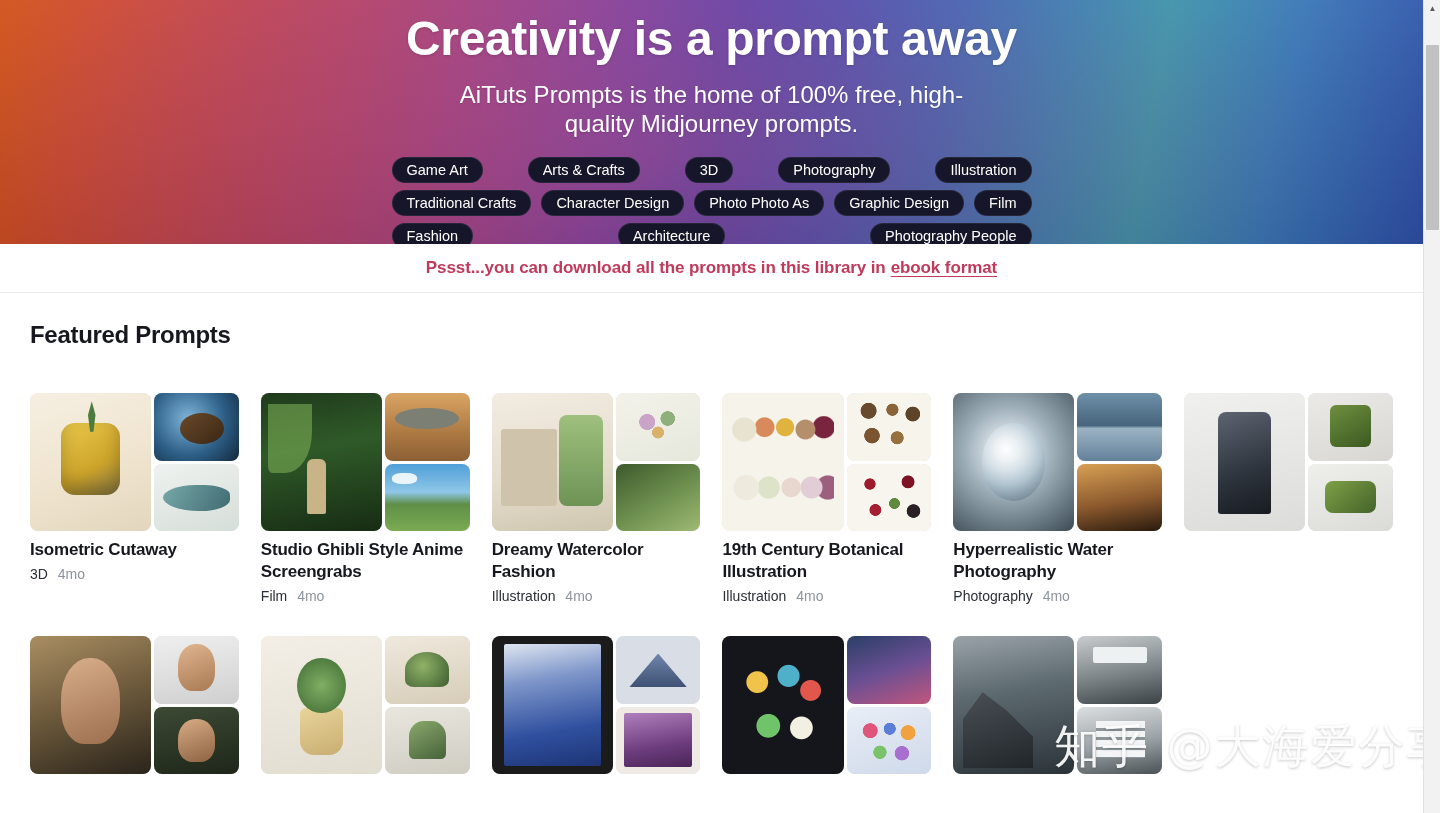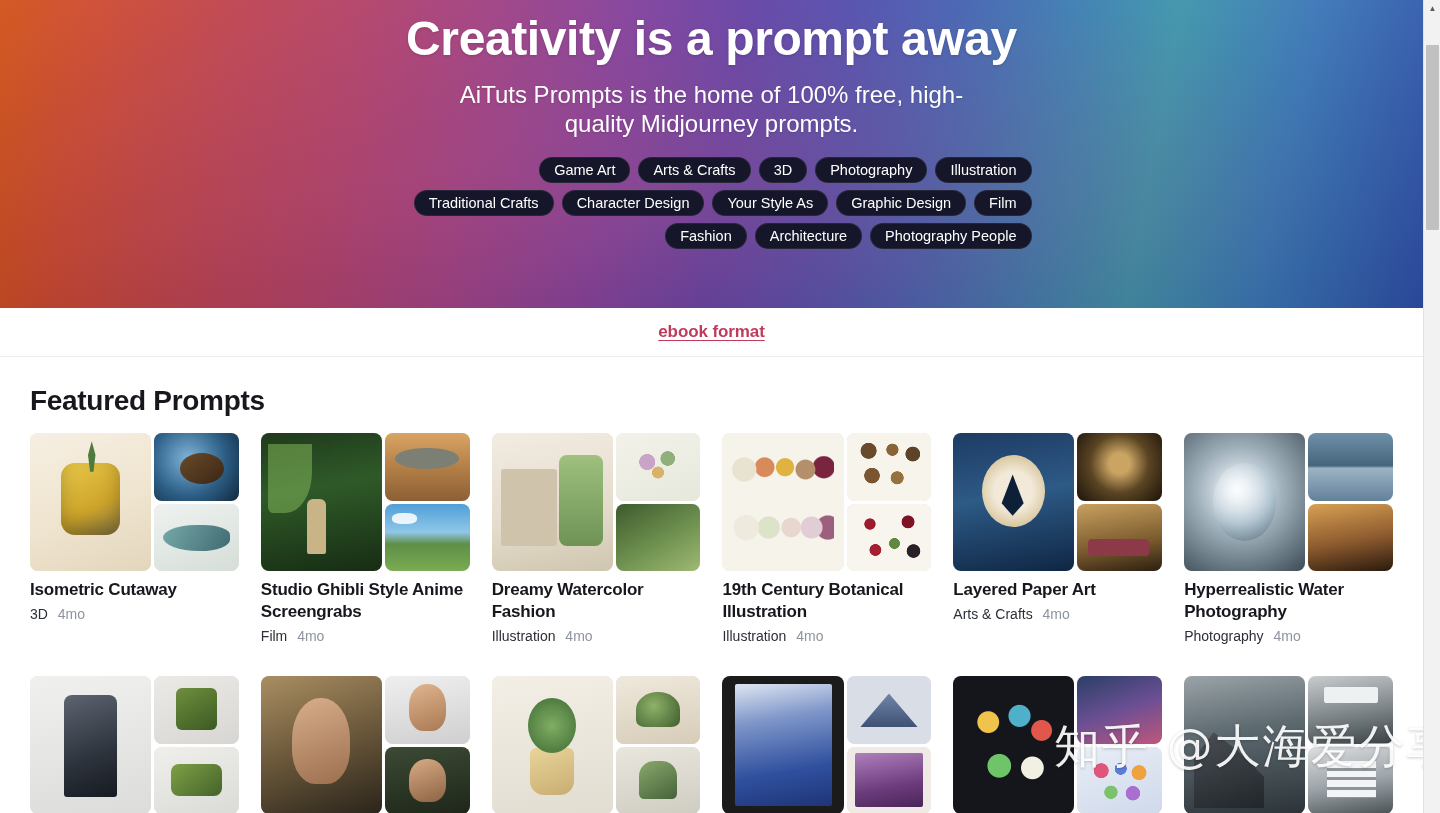--- a/index.html
+++ b/index.html
@@ -24,21 +24,21 @@
     color: #5a5a5a; font-size: 8px; line-height: 1;
   }
   .sb-track { position: absolute; top: 17px; bottom: 0; left: 0; width: 17px; }
   .sb-thumb {
     position: absolute; top: 28px; left: 2px; width: 13px; height: 185px;
     background: #c1c1c1; border-radius: 1px;
   }
 
   
   .hero {
-    position: relative; height: 308px; width: 1423px;
+    position: relative; height: 244px; width: 1423px;
     background:
       linear-gradient(180deg, rgba(255,255,255,0.045) 0%, rgba(0,0,0,0.10) 100%),
       linear-gradient(100deg,
         #d2531a 0%,
         #cd4a33 7%,
         #bd4352 17%,
         #b04068 25%,
         #9b3f86 34%,
         #7b3f9e 43%,
         #5a41a8 51%,
@@ -61,21 +61,21 @@
     letter-spacing: -0.4px; text-shadow: 0 1px 3px rgba(0,0,0,0.16);
   }
   .hero-sub {
     margin: 8px auto 0; max-width: 560px;
     font-size: 24px; line-height: 29px; font-weight: 400; color: #ffffff;
     text-shadow: 0 1px 2px rgba(0,0,0,0.14);
   }
 
   .pills {
     margin: 19px auto 0; max-width: 640px;
-    display: flex; flex-wrap: wrap; justify-content: flex-end; gap: 7px 8px;
+    display: flex; flex-wrap: wrap; justify-content: space-between; gap: 7px 8px;
   }
   .pill {
     display: inline-flex; align-items: center; justify-content: center;
     height: 26px; padding: 0 14px; border-radius: 999px;
     background: #16162a; color: #ffffff;
     font-size: 14.5px; line-height: 1; white-space: nowrap;
     border: 1px solid rgba(255,255,255,0.07);
     cursor: pointer;
   }
 
@@ -84,22 +84,22 @@
     height: 49px; width: 1423px; display: flex; align-items: center; justify-content: center;
     background: #ffffff; border-bottom: 1px solid #ececec;
     font-size: 17px; font-weight: 700; color: #c03a5b; letter-spacing: -0.1px;
   }
   .banner .lead { margin-right: 5px; }
   .banner a { color: #c03a5b; text-underline-offset: 3px; cursor: pointer; }
 
   
   .content { padding: 28px 30px 0 30px; }
   .section-title {
-    font-size: 28px; font-weight: 700; letter-spacing: -0.3px; color: #16181d;
-    margin-bottom: 16px;
+    font-size: 24px; font-weight: 700; letter-spacing: -0.3px; color: #16181d;
+    margin-bottom: 44px;
   }
 
   .grid {
     display: grid; grid-template-columns: repeat(6, 1fr); gap: 30px 22px;
   }
   .card { width: 100%; cursor: pointer; }
 
   .thumbs { display: flex; gap: 3px; height: 138px; }
   .thumb-main {
     flex: 0 0 58%; border-radius: 8px; overflow: hidden; position: relative;
@@ -258,31 +258,32 @@
         <h1>Creativity is a prompt away</h1>
         <p class="hero-sub">AiTuts Prompts is the home of 100% free, high-quality Midjourney prompts.</p>
         <div class="pills">
           <span class="pill">Game Art</span>
           <span class="pill">Arts &amp; Crafts</span>
           <span class="pill">3D</span>
           <span class="pill">Photography</span>
           <span class="pill">Illustration</span>
           <span class="pill">Traditional Crafts</span>
           <span class="pill">Character Design</span>
-          <span class="pill">Your Style As</span>
+          <span class="pill">Photo Photo As</span>
           <span class="pill">Graphic Design</span>
           <span class="pill">Film</span>
           <span class="pill">Fashion</span>
           <span class="pill">Architecture</span>
           <span class="pill">Photography People</span>
         </div>
       </div>
     </section>
 
     <div class="banner">
+      <span class="lead">Pssst...you can download all the prompts in this library in</span>
       <a href="#">ebook format</a>
     </div>
 
     <main class="content">
       <h2 class="section-title">Featured Prompts</h2>
 
       <div class="grid">
 
         <div class="card">
           <div class="thumbs">
@@ -361,40 +362,20 @@
                 </div>
             </div>
           </div>
           <div class="card-title">19th Century Botanical Illustration</div>
           <div class="card-meta">
             <span>Illustration</span>
             <span class="age">4mo</span>
           </div>
         </div>
 
-        <div class="card">
-          <div class="thumbs">
-            <div class="thumb-main">
-                <div class="ph art-paper"></div>
-              </div>
-            <div class="thumb-side">
-              <div>
-                  <div class="ph art-moon"></div>
-                </div>
-              <div>
-                  <div class="ph art-train"></div>
-                </div>
-            </div>
-          </div>
-          <div class="card-title">Layered Paper Art</div>
-          <div class="card-meta">
-            <span>Arts &amp; Crafts</span>
-            <span class="age">4mo</span>
-          </div>
-        </div>
 
         <div class="card">
           <div class="thumbs">
             <div class="thumb-main">
                 <div class="ph art-hwater"></div>
               </div>
             <div class="thumb-side">
               <div>
                   <div class="ph art-lake"></div>
                 </div>

